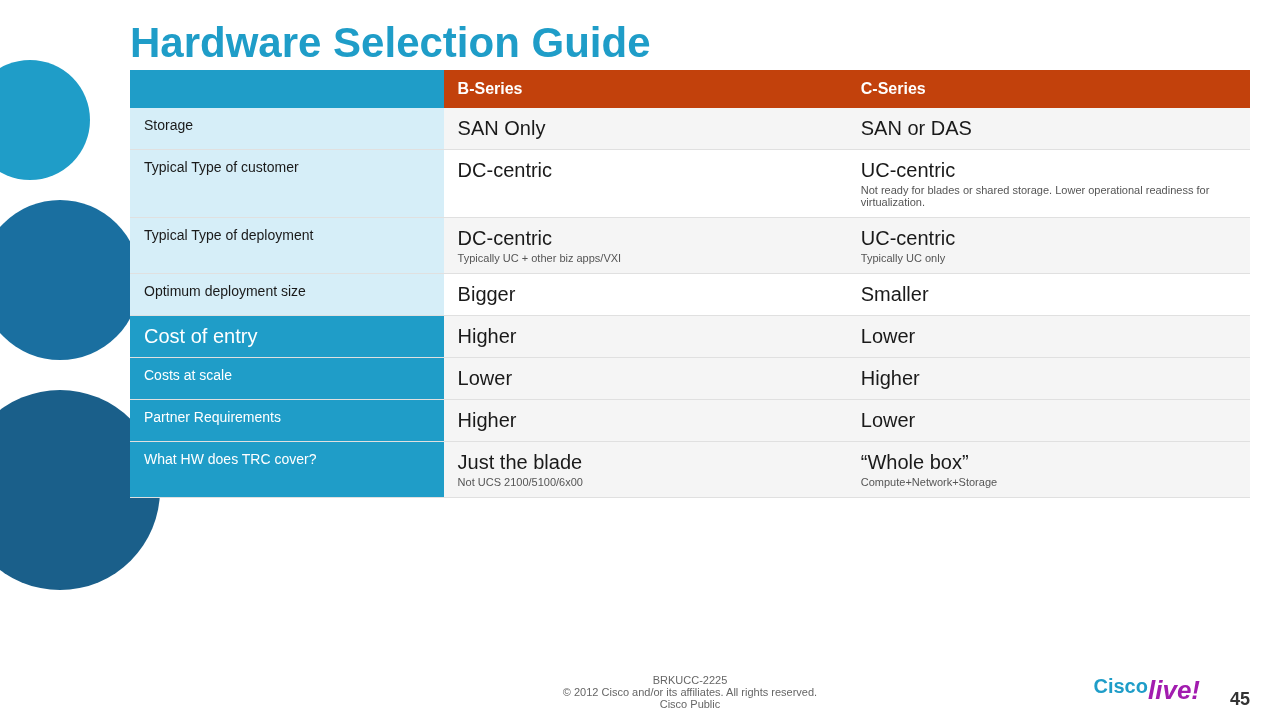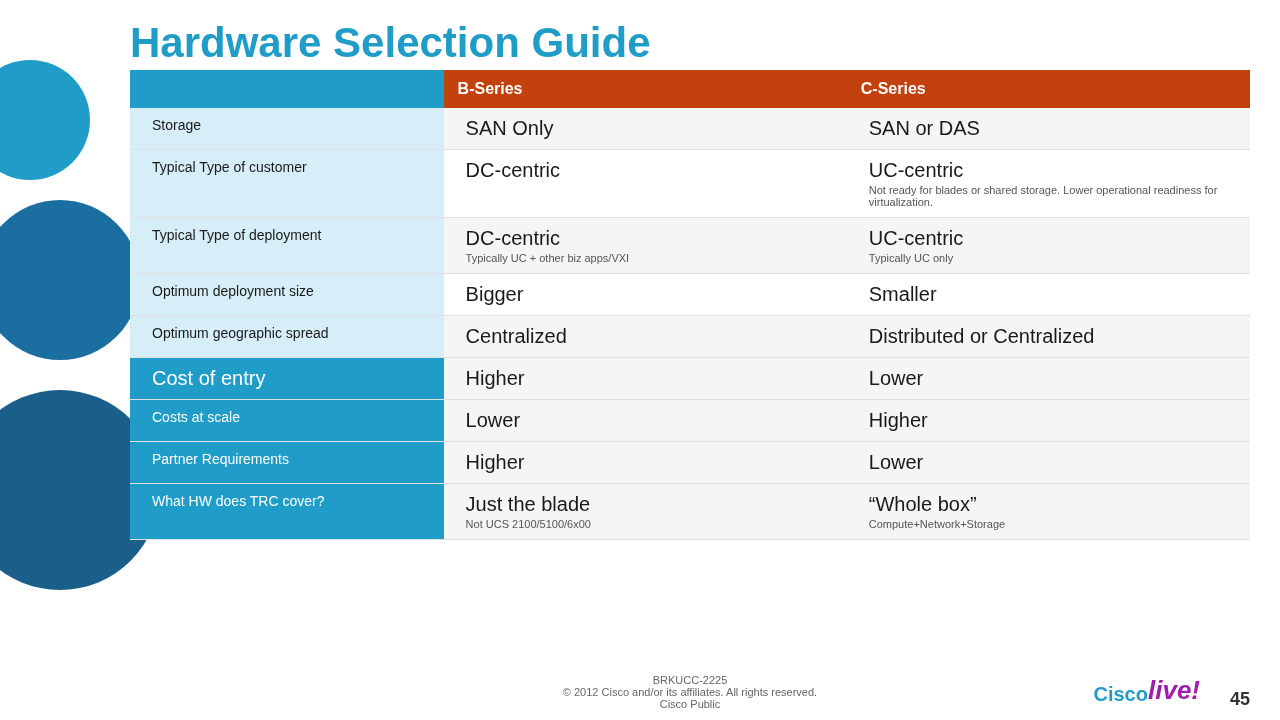--- a/index.html
+++ b/index.html
@@ -92,21 +92,21 @@
     }
     .comparison-table thead tr th:nth-child(2) {
       width: 36%;
     }
     .comparison-table thead tr th:nth-child(3) {
       width: 36%;
     }
 
     
     .comparison-table tbody tr td {
-      padding: 9px 22px;
+      padding: 9px 14px;
       vertical-align: top;
       border-bottom: 1px solid #e0e0e0;
     }
 
     
     .row-light-label td:first-child {
       background: #d6eef8;
       color: #1a1a1a;
       font-size: 14px;
     }
@@ -215,29 +215,20 @@
         </tr>
         <tr class="row-light-label">
           <td style="font-weight: normal; font-size: 14px;">Optimum deployment size</td>
           <td style="background: rgb(255, 255, 255);">
             <span class="cell-main">Bigger</span>
           </td>
           <td style="background: rgb(255, 255, 255);">
             <span class="cell-main">Smaller</span>
           </td>
         </tr>
-        <tr class="row-light-label">
-          <td style="font-weight: normal; font-size: 14px;">Optimum geographic spread</td>
-          <td>
-            <span class="cell-main">Centralized</span>
-          </td>
-          <td>
-            <span class="cell-main">Distributed or Centralized</span>
-          </td>
-        </tr>
         <tr class="row-teal-label">
           <td style="font-weight: normal; font-size: 20px;">Cost of entry</td>
           <td style="background: rgb(245, 245, 245);">
             <span class="cell-main">Higher</span>
           </td>
           <td style="background: rgb(245, 245, 245);">
             <span class="cell-main">Lower</span>
           </td>
         </tr>
         <tr class="row-teal-label">
@@ -272,18 +263,18 @@
       </tbody>
   </table>
 </div>
 
 <div class="footer">
   <span>BRKUCC-2225</span>
   <span>© 2012 Cisco and/or its affiliates. All rights reserved.</span>
   <span>Cisco Public</span>
 </div>
 
-<div style="position:absolute;bottom:14px;right:80px;display:flex;align-items:flex-end;">
+<div style="position:absolute;bottom:14px;right:80px;display:flex;align-items:flex-start;">
   <span style="font-size:20px;font-weight:bold;color:#1f9dc8;">Cisco</span>
   <span style="font-size:26px;font-style:italic;font-weight:bold;color:#a21caf;">live!</span>
 </div>
 
 <div class="page-num">45</div>
 
 </body></html>

